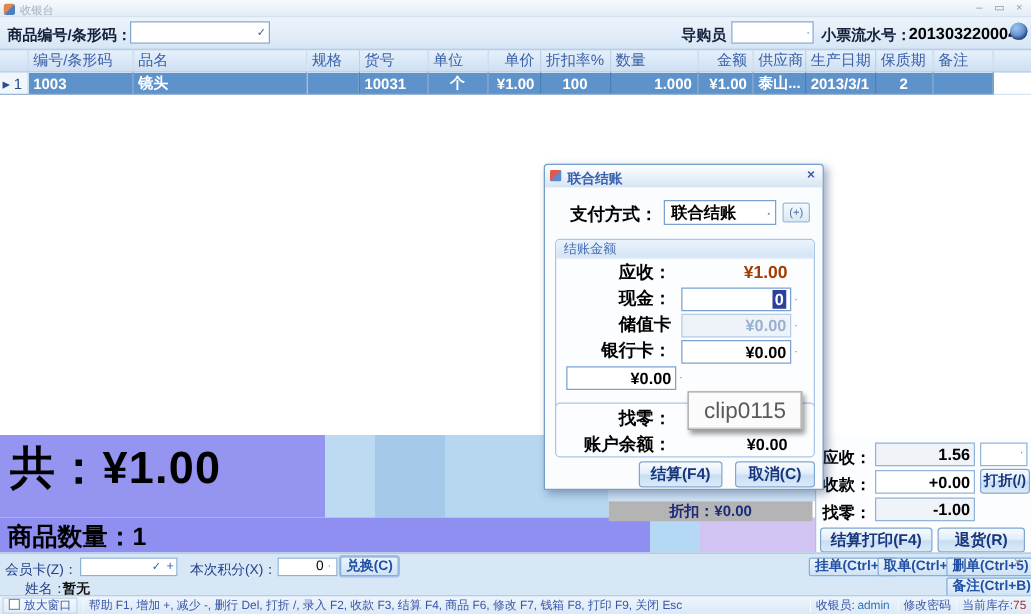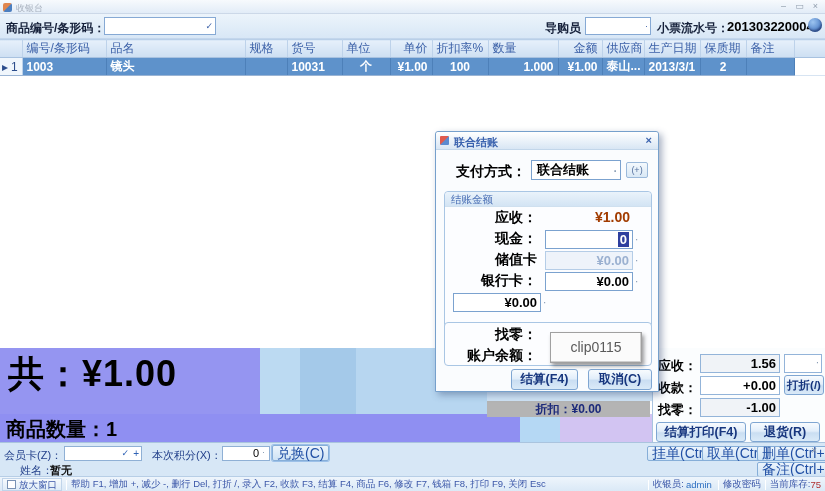--- a/index.html
+++ b/index.html
@@ -59,23 +59,23 @@
     border:1px solid #7fa6d2; border-radius:3px; color:#17367e; font-weight:bold;
     font-size:12.5px; text-align:center; cursor:default; }
   .pcombo { position:absolute; height:19px; background:#fff; border:1px solid #93b4d9; }
   .dotg { position:absolute; right:2px; top:2px; font-size:10px; color:#7e93ad; }
 
   
   .bottombar { position:absolute; left:0; top:442px; width:825px; height:49px;
     background:#d7e7f6; border-top:1px solid #aac4de; }
   .blbl { position:absolute; font-size:11px; color:#23408a; white-space:nowrap; }
   .bbox { position:absolute; background:#fff; border:1px solid #8fb0d5; height:15px; font-size:11px; }
-  .small-btn { position:absolute; height:15px; line-height:13px; padding:0 4px; font-size:14px;
+  .small-btn { position:absolute; height:15px; line-height:13px; padding:0 4px; font-size:11px;
     background:linear-gradient(#ecf4fc,#cfe3f5); border:1px solid #86aed8; border-radius:2px;
-    color:#2150a5; font-weight:normal; text-align:center; cursor:default; white-space:nowrap; }
+    color:#2150a5; font-weight:bold; text-align:center; cursor:default; white-space:nowrap; }
   .statusbar { position:absolute; left:0; top:33px; width:825px; height:16px;
     background:linear-gradient(#eef5fc,#d9e8f6); border-top:1px solid #b7cee6;
     display:flex; align-items:center; font-size:9.5px; color:#3a56a8; white-space:nowrap; }
   .sb-sep { width:1px; height:10px; background:#b8cfe7; border-right:1px solid #fff; margin:0 4px; }
   .chk { display:inline-block; width:9px; height:9px; background:#fff; border:1px solid #7a93b5; margin-right:3px; vertical-align:-1px; }
   .sb-zoom { border:1px solid #c0d4ea; background:linear-gradient(#f6fafd,#dfecf8); padding:0 4px; margin-left:2px; height:13px; line-height:12px; }
   .pclose { position:absolute; right:8px; top:2px; font-size:10px; color:#8a96a6; }
 
   
   .dialog { position:absolute; left:435px; top:131px; width:224px; height:261px; z-index:10;
@@ -103,23 +103,23 @@
   .drow .rl { flex:0 0 92px; text-align:right; font-size:14px; font-weight:bold; color:#000; }
   .dfield { position:relative; margin-left:8px; width:88px; height:19px; border:1px solid #7ba2cf; background:#fff;
     font-size:13px; font-weight:bold; text-align:right; line-height:17px; padding:0 3px; }
   .dfield.noborder { border:none; background:transparent; color:#a23c00; font-size:14px; }
   .dfield.dis { background:#eef3fa; border-color:#b5cde7; color:#9ab0d0; }
   .ddot { margin-left:2px; font-size:10px; color:#7e93ad; }
   .selz { background:#2e3f9e; color:#fff; padding:0 2px; }
   .dlg-btn { position:absolute; height:21px; line-height:19px; }
 
   
-  .tooltip { position:absolute; left:550px; top:332px; width:92px; height:31px; z-index:30;
+  .tooltip { position:absolute; left:550px; top:313px; width:92px; height:31px; z-index:30;
     background:#fbfbfb; border:1px solid #a0a0a0; box-shadow:2px 3px 4px rgba(0,0,0,.4), inset -1px -1px 0 #cfcfcf;
-    font-size:14px; color:#5a5a5a; text-align:center; line-height:29px; }
+    font-size:18px; color:#5a5a5a; text-align:center; line-height:29px; }
 </style>
 </head>
 <body>
 
 <div class="titlebar">
   <span class="appicon"></span>
   <span class="wtitle">收银台</span>
   <span class="wbtns">
     <span class="wbtn">–</span>
     <span class="wbtn">▭</span>

